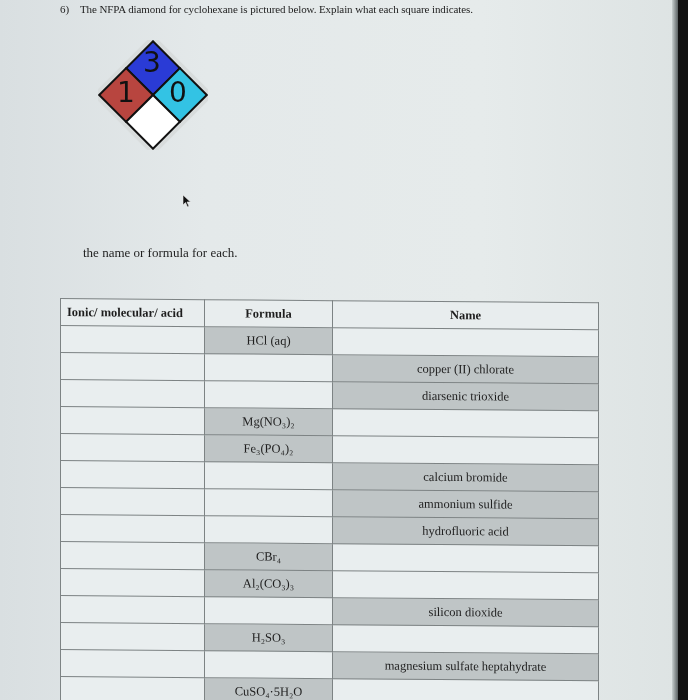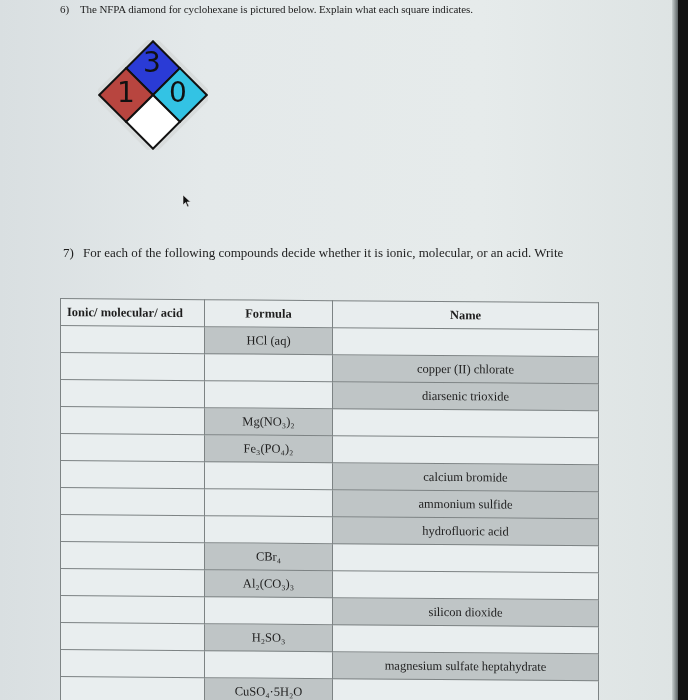--- a/index.html
+++ b/index.html
@@ -55,21 +55,21 @@
   <span style="position:absolute;left:19px;top:36px;font-family:'DejaVu Sans',sans-serif;font-size:28px;color:#111;">1</span>
   <span style="position:absolute;left:71px;top:36px;font-family:'DejaVu Sans',sans-serif;font-size:28px;color:#111;">0</span>
   <span style="position:absolute;left:48px;top:68px;"></span>
 </div>
 
 <svg class="cursor" viewBox="0 0 10 14">
   <path d="M1 1 L1 11 L3.5 8.5 L5.5 13 L7 12.3 L5 8 L8.5 8 Z" fill="#111" stroke="#eee" stroke-width="0.6"></path>
 </svg>
 
 <div class="q7">
-  <div><span class="num">7)</span><span>For each of the following compounds decide whether it is ionic, molecular, or an acid. Write</span></div>
+  <div class="line2">the name or formula for each.</div>
 </div>
 
 <table class="chem">
   <colgroup>
     <col style="width:144px">
       <col style="width:128px">
       <col style="width:266px">
   </colgroup>
   <tbody>
       <tr>

